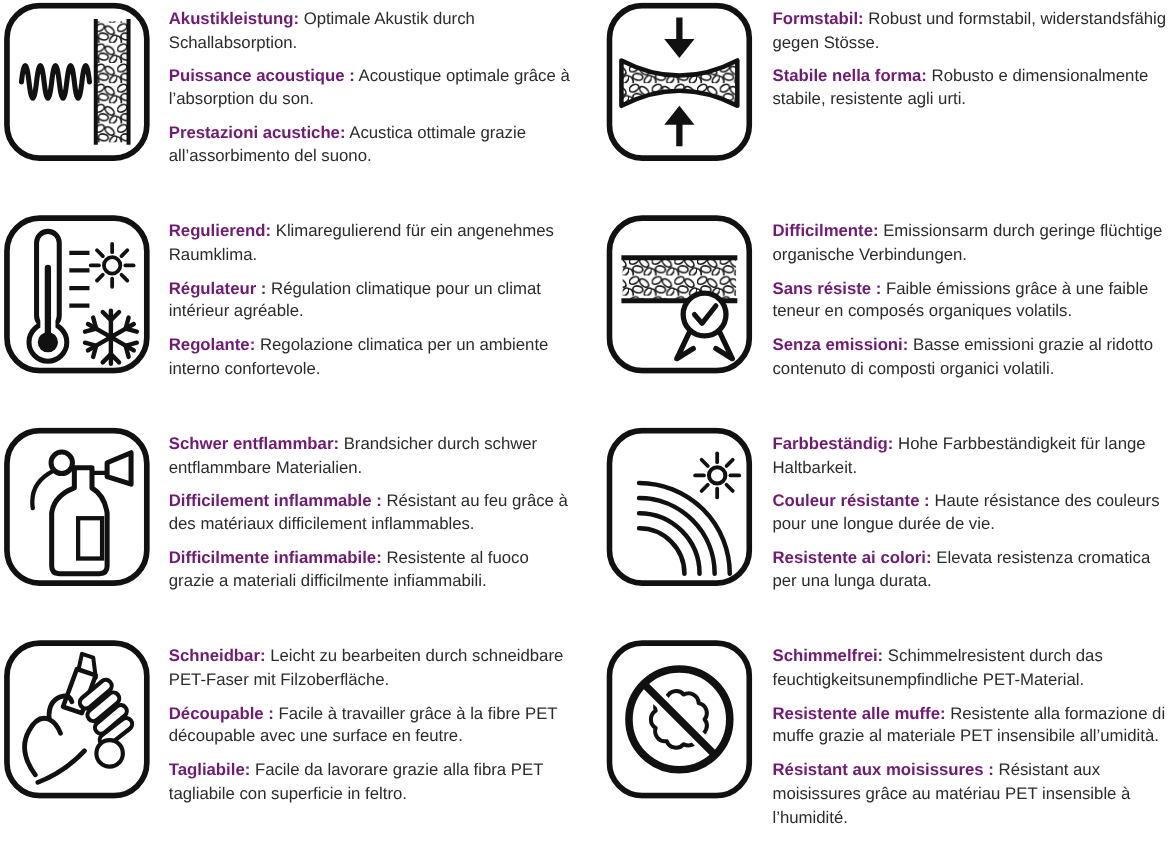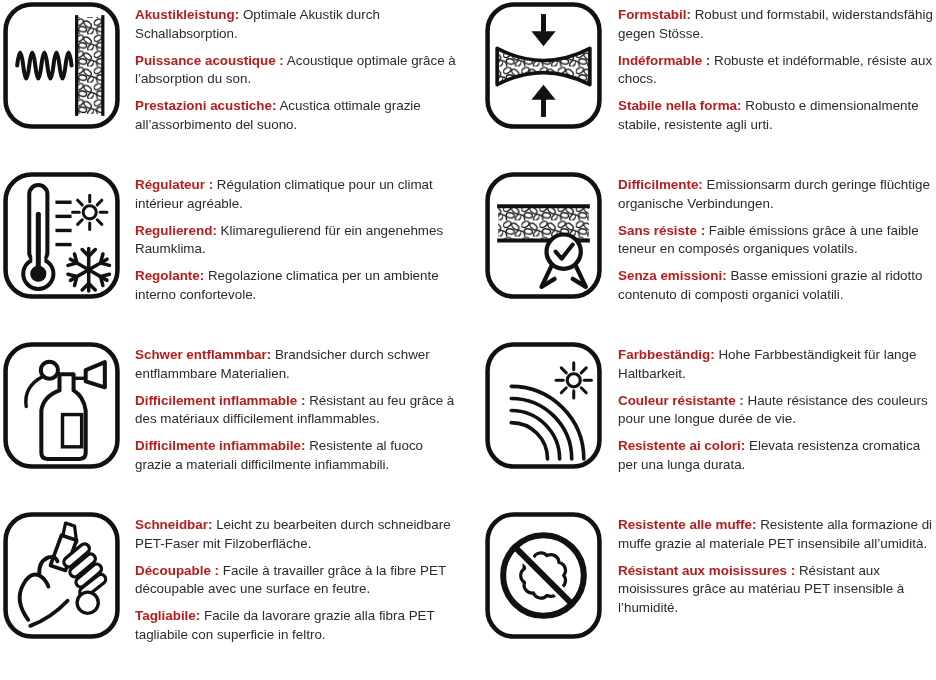--- a/index.html
+++ b/index.html
@@ -7,21 +7,21 @@
     width:936px;height:680px;background:#ffffff;
     font-family:"Liberation Sans",sans-serif;color:#222;
     display:grid;grid-template-columns:468px 468px;grid-auto-rows:170px;
   }
   .cell{display:flex;gap:15px;padding:2px 0 0 3px;box-sizing:border-box;}
   .cell.right{padding-left:17px;gap:16px;}
   .iconbox{flex:0 0 117px;}
   .iconbox svg{display:block;}
   .text{width:324px;padding-top:4px;}
   .para{margin:0 0 8px;font-size:13.4px;line-height:1.4;color:#2b2b2b;}
-  .para b{font-weight:700;color:#b91c1c;}
+  .para b{font-weight:700;color:#701a75;}
 </style>
 </head>
 <body>
 
 <div class="page">
 
   <div class="cell">
     <div class="iconbox">
       <svg width="117" height="127" viewBox="0 0 116 126">
         <defs>
@@ -66,21 +66,20 @@
         <rect x="2.5" y="2.5" width="111" height="121" rx="26" fill="#fff" stroke="#111" stroke-width="4.5"></rect>
         <path d="M12,46 Q58,70 104,46 L104,82 Q58,58 12,82 Z" fill="url(#felt2)" stroke="#111" stroke-width="3.6" stroke-linejoin="round"></path>
         <line x1="58" y1="12" x2="58" y2="31" stroke="#111" stroke-width="5"></line>
         <polygon points="46,29 70,29 58,44" fill="#111"></polygon>
         <line x1="58" y1="114" x2="58" y2="95" stroke="#111" stroke-width="5"></line>
         <polygon points="46,97 70,97 58,82" fill="#111"></polygon>
       </svg>
     </div>
     <div class="text">
       <p class="para"><b>Formstabil:</b> <span>Robust und formstabil, widerstandsfähig gegen Stösse.</span></p>
-      <p class="para"><b>Indéformable :</b> <span>Robuste et indéformable, résiste aux chocs.</span></p>
       <p class="para"><b>Stabile nella forma:</b> <span>Robusto e dimensionalmente stabile, resistente agli urti.</span></p>
     </div>
   </div>
 
   <div class="cell">
     <div class="iconbox">
       <svg width="117" height="127" viewBox="0 0 116 126">
         <rect x="2.5" y="2.5" width="111" height="121" rx="26" fill="#fff" stroke="#111" stroke-width="4.5"></rect>
         <rect x="26" y="13" width="18" height="76" rx="9" fill="#fff" stroke="#111" stroke-width="4"></rect>
         <circle cx="35" cy="101" r="15" fill="#fff" stroke="#111" stroke-width="4"></circle>
@@ -111,22 +110,22 @@
           </g>
           <use href="#sf" transform="rotate(60 85 97)"></use>
           <use href="#sf" transform="rotate(120 85 97)"></use>
           <use href="#sf" transform="rotate(180 85 97)"></use>
           <use href="#sf" transform="rotate(240 85 97)"></use>
           <use href="#sf" transform="rotate(300 85 97)"></use>
         </g>
       </svg>
     </div>
     <div class="text">
+      <p class="para"><b>Regulierend:</b> <span>Klimaregulierend für ein angenehmes Raumklima.</span></p>
       <p class="para"><b>Régulateur :</b> <span>Régulation climatique pour un climat intérieur agréable.</span></p>
-      <p class="para"><b>Regulierend:</b> <span>Klimaregulierend für ein angenehmes Raumklima.</span></p>
       <p class="para"><b>Regolante:</b> <span>Regolazione climatica per un ambiente interno confortevole.</span></p>
     </div>
   </div>
 
   <div class="cell right">
     <div class="iconbox">
       <svg width="117" height="127" viewBox="0 0 116 126">
         <defs>
           <pattern id="felt4" patternUnits="userSpaceOnUse" width="18" height="16">
             <g fill="none" stroke="#161616" stroke-width="1.3">
@@ -235,18 +234,19 @@
     <div class="iconbox">
       <svg width="117" height="127" viewBox="0 0 116 126">
         <rect x="2.5" y="2.5" width="111" height="121" rx="26" fill="#fff" stroke="#111" stroke-width="4.5"></rect>
         <path d="M78,63 A8,8 0 0 1 73.3,75.9 A8,8 0 0 1 61.5,82.7 A8,8 0 0 1 48,80.3 A8,8 0 0 1 39.2,69.8 A8,8 0 0 1 39.2,56.2 A8,8 0 0 1 48,45.7 A8,8 0 0 1 61.5,43.3 A8,8 0 0 1 73.3,50.1 A8,8 0 0 1 78,63 Z" fill="#fff" stroke="#111" stroke-width="3.2" stroke-linejoin="round"></path>
         <circle cx="58" cy="63" r="40" fill="none" stroke="#111" stroke-width="6"></circle>
         <line x1="38" y1="43" x2="78" y2="83" stroke="#fff" stroke-width="12"></line>
         <line x1="30" y1="35" x2="86" y2="91" stroke="#111" stroke-width="6"></line>
       </svg>
     </div>
     <div class="text">
+      <p class="para"><b>Schimmelfrei:</b> <span>Schimmelresistent durch das feuchtigkeitsunempfindliche PET-Material.</span></p>
       <p class="para"><b>Resistente alle muffe:</b> <span>Resistente alla formazione di muffe grazie al materiale PET insensibile all’umidità.</span></p>
       <p class="para"><b>Résistant aux moisissures :</b> <span>Résistant aux moisissures grâce au matériau PET insensible à l’humidité.</span></p>
     </div>
   </div>
 
 </div>
 
 </body></html>

